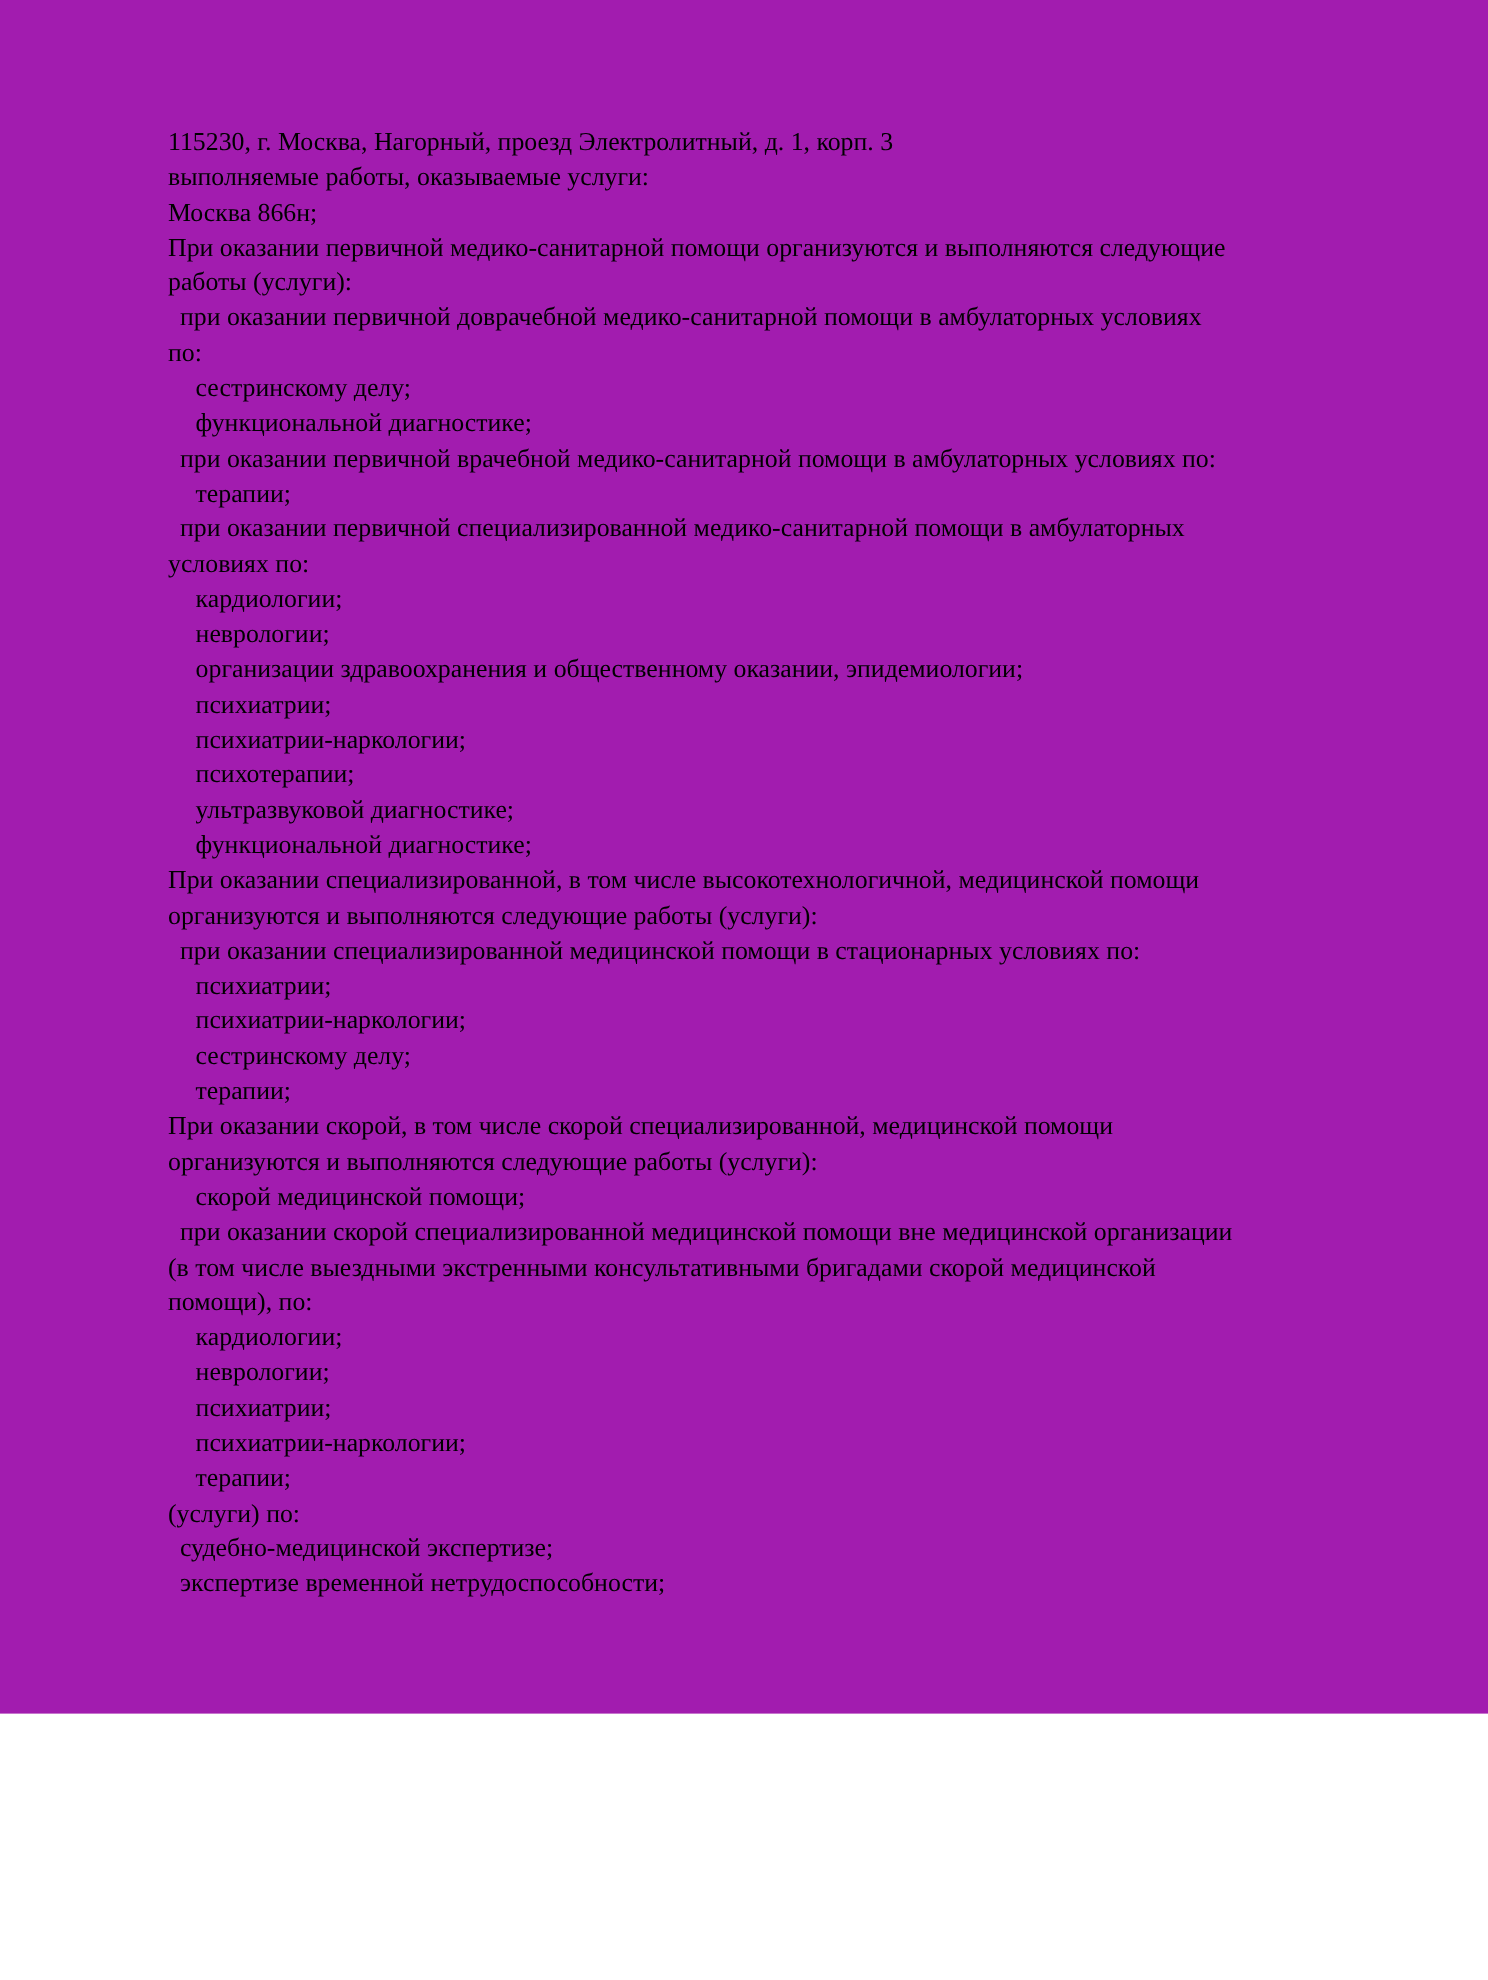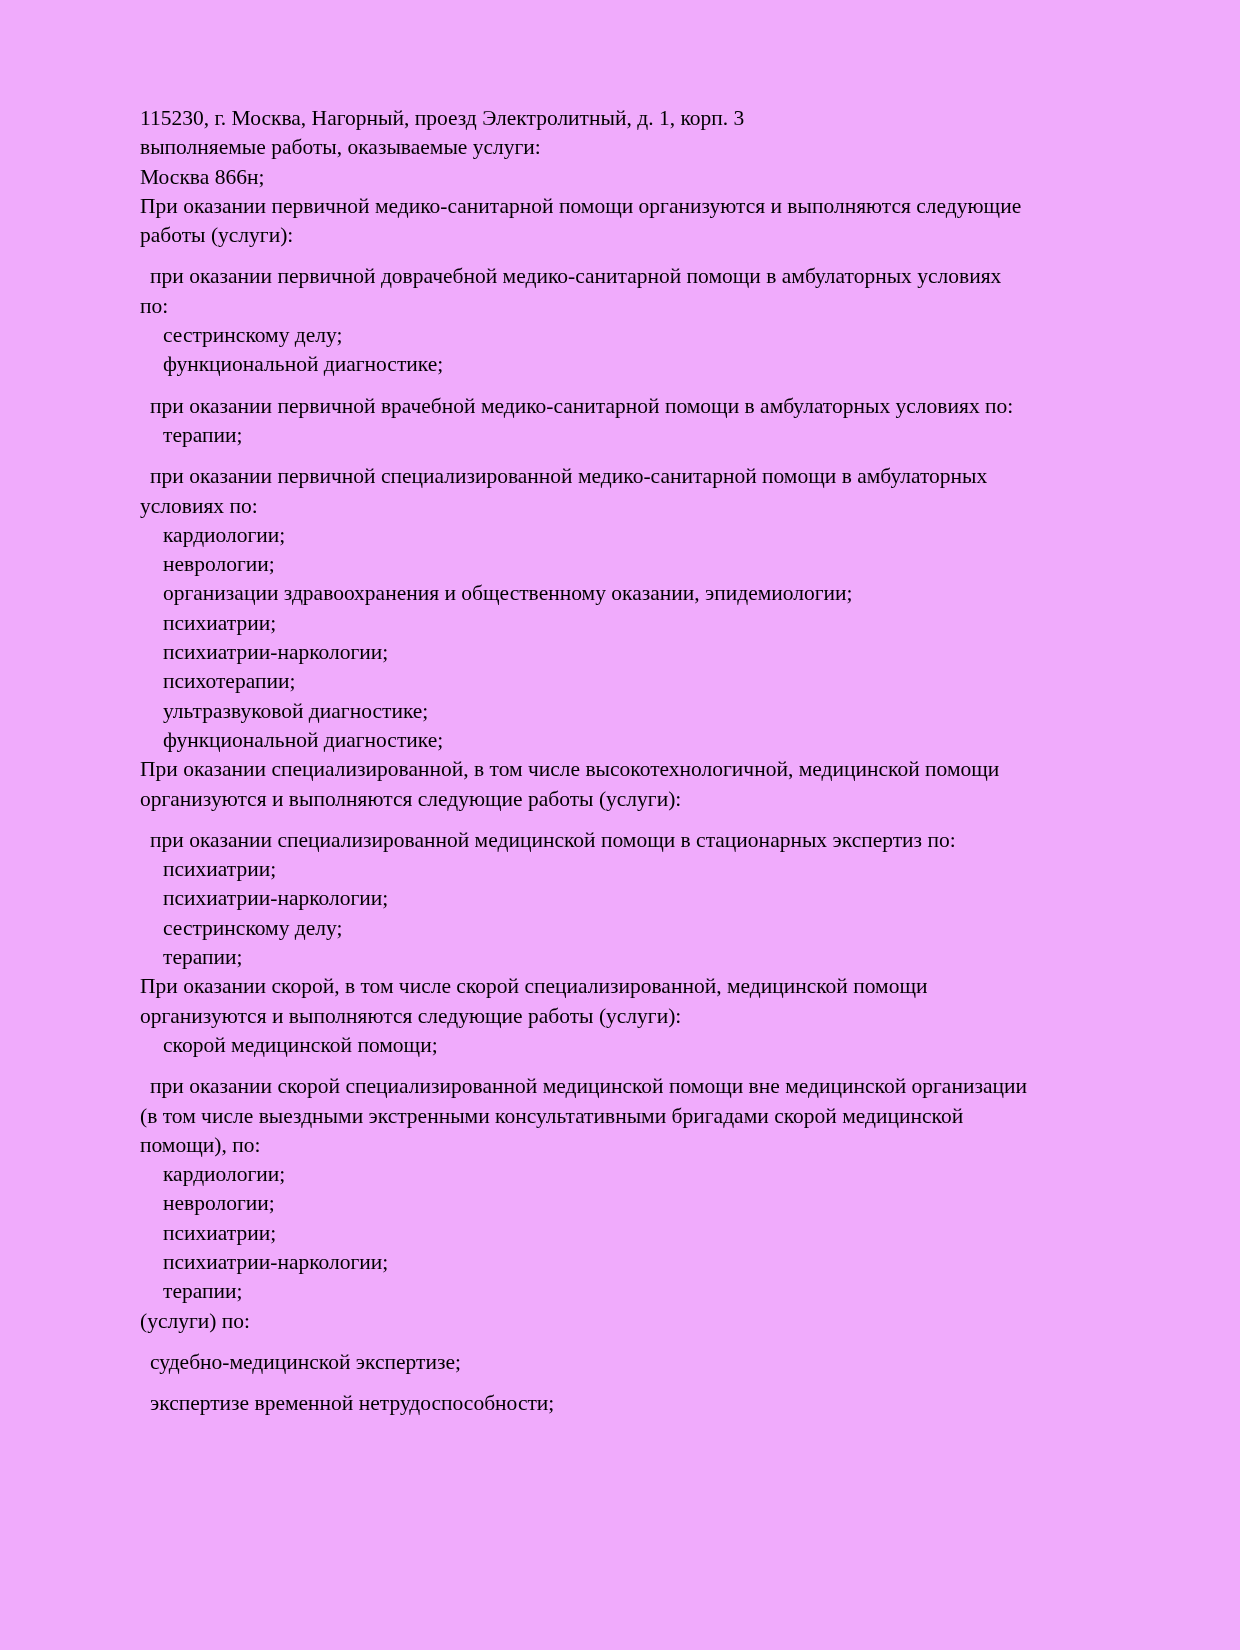--- a/index.html
+++ b/index.html
@@ -12,37 +12,37 @@
     width: 1240px;
     height: 1650px;
     overflow: hidden;
     position: relative;
   }
   .page {
     position: absolute;
     top: 0;
     left: 0;
     width: 1240px;
-    height: 1650px;
-    background: #f0abfc;
+    height: 1428px;
+    background: #a21caf;
     box-sizing: border-box;
     padding: 104px 130px 0 140px;
   }
   .doc-text {
     font-family: "Liberation Serif", "DejaVu Serif", serif;
     font-size: 21.5px;
     color: #000000;
     line-height: 29.3px;
   }
   .line {
     white-space: nowrap;
     height: 29.3px;
   }
   .indent-0 { padding-left: 0; }
-  .indent-1 { padding-left: 10px; margin-top: 12px; }
+  .indent-1 { padding-left: 10px; }
   .indent-2 { padding-left: 23px; }
 </style>
 </head>
 <body>
 
 <div class="page">
   <div class="doc-text" id="doc-text">
       <div class="line indent-0">115230, г. Москва, Нагорный, проезд Электролитный, д. 1, корп. 3</div>
       <div class="line indent-0">выполняемые работы, оказываемые услуги:</div>
       <div class="line indent-0">Москва 866н;</div>
@@ -59,21 +59,21 @@
       <div class="line indent-2">кардиологии;</div>
       <div class="line indent-2">неврологии;</div>
       <div class="line indent-2">организации здравоохранения и общественному оказании, эпидемиологии;</div>
       <div class="line indent-2">психиатрии;</div>
       <div class="line indent-2">психиатрии-наркологии;</div>
       <div class="line indent-2">психотерапии;</div>
       <div class="line indent-2">ультразвуковой диагностике;</div>
       <div class="line indent-2">функциональной диагностике;</div>
       <div class="line indent-0">При оказании специализированной, в том числе высокотехнологичной, медицинской помощи</div>
       <div class="line indent-0">организуются и выполняются следующие работы (услуги):</div>
-      <div class="line indent-1">при оказании специализированной медицинской помощи в стационарных экспертиз по:</div>
+      <div class="line indent-1">при оказании специализированной медицинской помощи в стационарных условиях по:</div>
       <div class="line indent-2">психиатрии;</div>
       <div class="line indent-2">психиатрии-наркологии;</div>
       <div class="line indent-2">сестринскому делу;</div>
       <div class="line indent-2">терапии;</div>
       <div class="line indent-0">При оказании скорой, в том числе скорой специализированной, медицинской помощи</div>
       <div class="line indent-0">организуются и выполняются следующие работы (услуги):</div>
       <div class="line indent-2">скорой медицинской помощи;</div>
       <div class="line indent-1">при оказании скорой специализированной медицинской помощи вне медицинской организации</div>
       <div class="line indent-0">(в том числе выездными экстренными консультативными бригадами скорой медицинской</div>
       <div class="line indent-0">помощи), по:</div>

